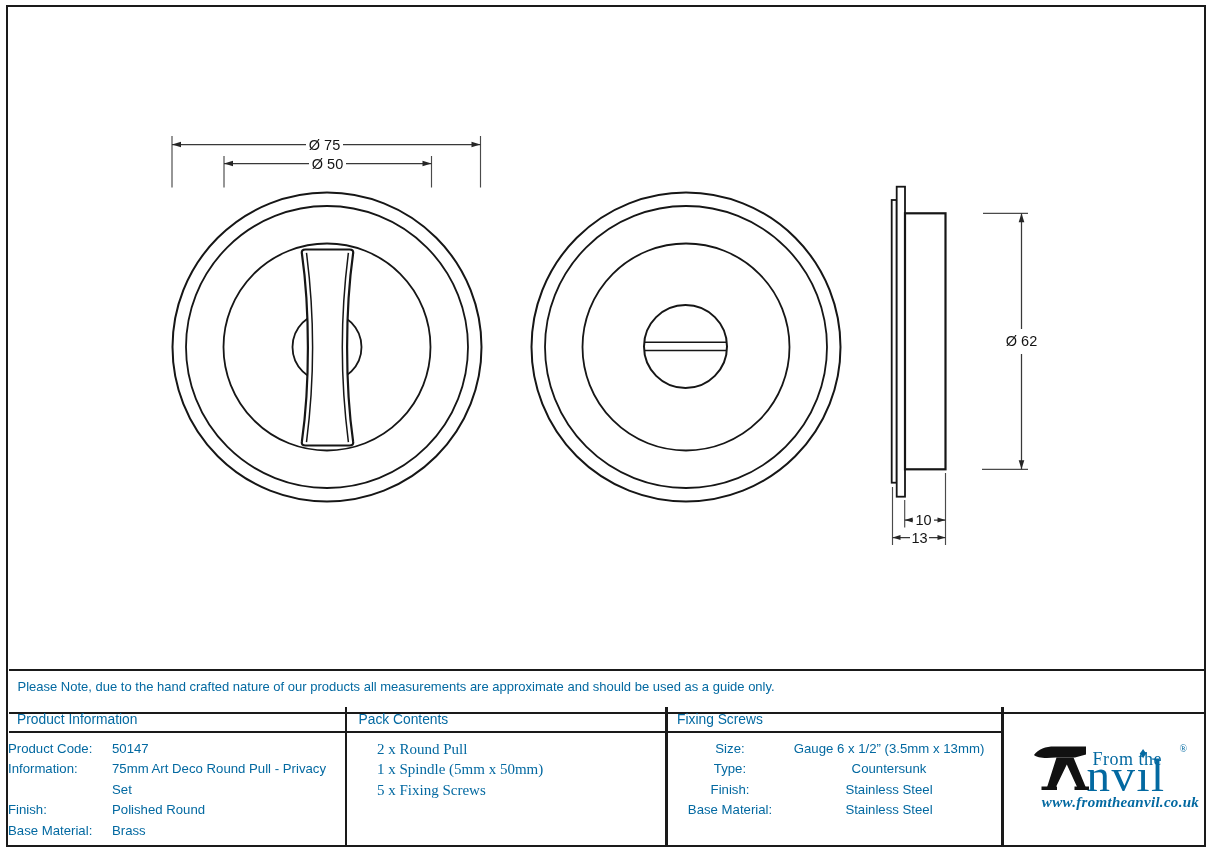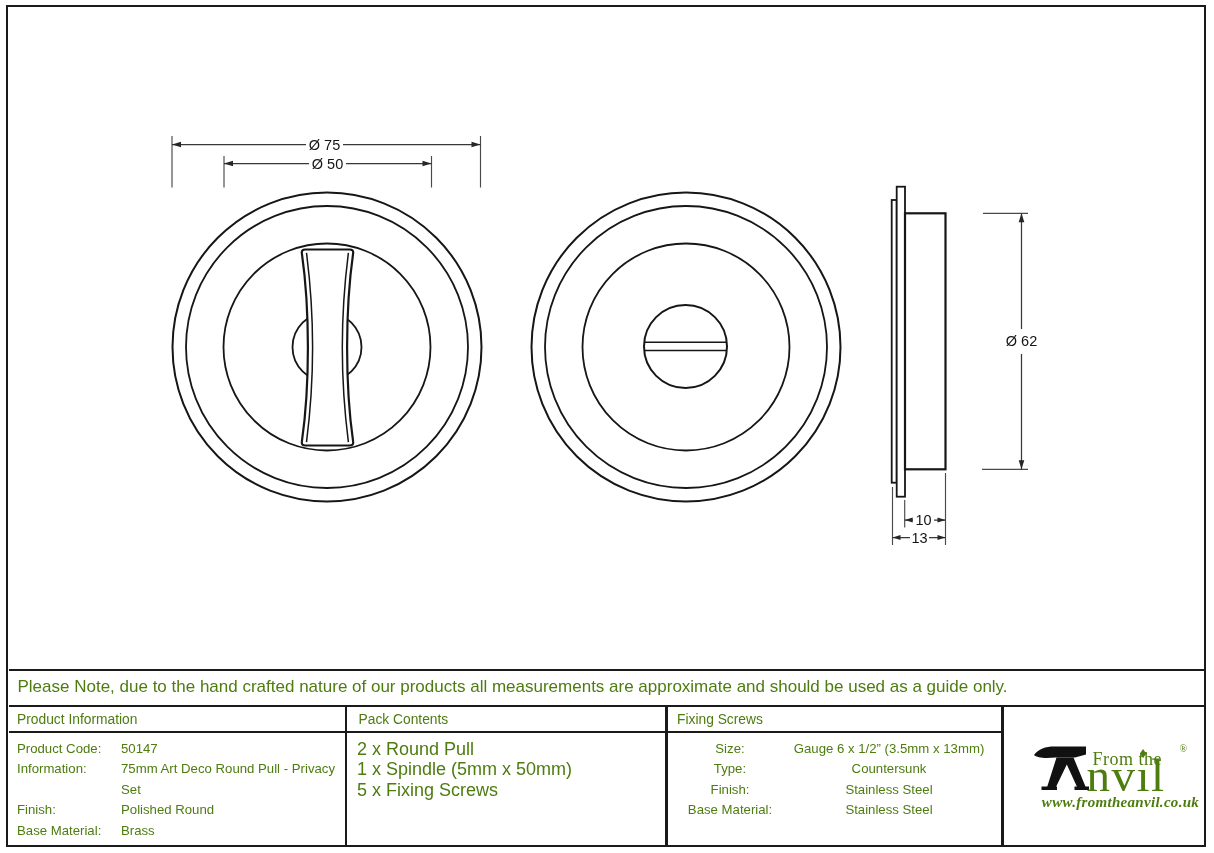--- a/index.html
+++ b/index.html
@@ -1,34 +1,34 @@
 <!DOCTYPE html>
 <html><head>
 <meta charset="utf-8">
 <style>
   html,body{margin:0;padding:0;background:#ffffff;}
   .page{position:relative;width:1214px;height:853px;background:#ffffff;overflow:hidden;
-        font-family:"Liberation Sans",sans-serif;color:#4d7c0f;}
+        font-family:"Liberation Sans",sans-serif;color:#0369a1;}
   .abs{position:absolute;}
   
   .outer-border{left:6px;top:5px;width:1196px;height:838px;border:2.5px solid #1a1a1a;pointer-events:none;}
   
   svg.drawing{left:0;top:0;width:1214px;height:853px;}
   
-  .note-row{left:8.5px;top:668.8px;width:1197px;height:38px;box-sizing:border-box;
+  .note-row{left:8.5px;top:668.8px;width:1197px;height:45px;box-sizing:border-box;
             border-top:2.5px solid #1a1a1a;border-bottom:2.5px solid #1a1a1a;
-            line-height:32.5px;font-size:17px;padding-left:9px;background:#fff;}
+            line-height:32.5px;font-size:13px;padding-left:9px;background:#fff;}
   
   .v-sep{top:706.5px;height:139.5px;width:2.5px;background:#1a1a1a;}
   .header-underline{left:8.5px;top:731.3px;width:995px;height:2.2px;background:#1a1a1a;}
   .th{top:706.5px;height:19px;line-height:25px;font-size:13.8px;white-space:nowrap;}
   .cell-grid{display:grid;line-height:20.5px;font-size:13.2px;}
-  .col1{left:17px;top:738.5px;width:327px;grid-template-columns:104px 1fr;}
+  .col1{left:8px;top:738.5px;width:327px;grid-template-columns:104px 1fr;}
   .col3{left:677px;top:738.5px;width:318px;grid-template-columns:106px 1fr;text-align:center;}
-  .col2{left:357px;top:738.5px;width:300px;font-size:18px;line-height:20.6px;}
+  .col2{left:377px;top:738.5px;width:300px;font-size:15px;line-height:20.6px;font-family:Liberation Serif, serif;}
   .col2 div{white-space:nowrap;}
   .cell-grid span{display:block;}
   
   .logo-cell{left:1003.5px;top:706.5px;width:202px;height:139.5px;font-family:"Liberation Serif",serif;}
   .logo-anvil{position:absolute;left:29px;top:38px;width:56px;height:48px;}
   .logo-from{position:absolute;left:89px;top:42px;font-size:18px;letter-spacing:.5px;white-space:nowrap;}
   .logo-word{position:absolute;left:83px;top:45px;font-size:47px;line-height:1;letter-spacing:1.5px;white-space:nowrap;}
   .i-wrap{position:relative;}
   .i-dot{position:absolute;left:50%;transform:translateX(-50%);top:-0.16em;font-size:0.32em;}
   .logo-reg{position:absolute;left:176px;top:36px;font-size:10px;}

